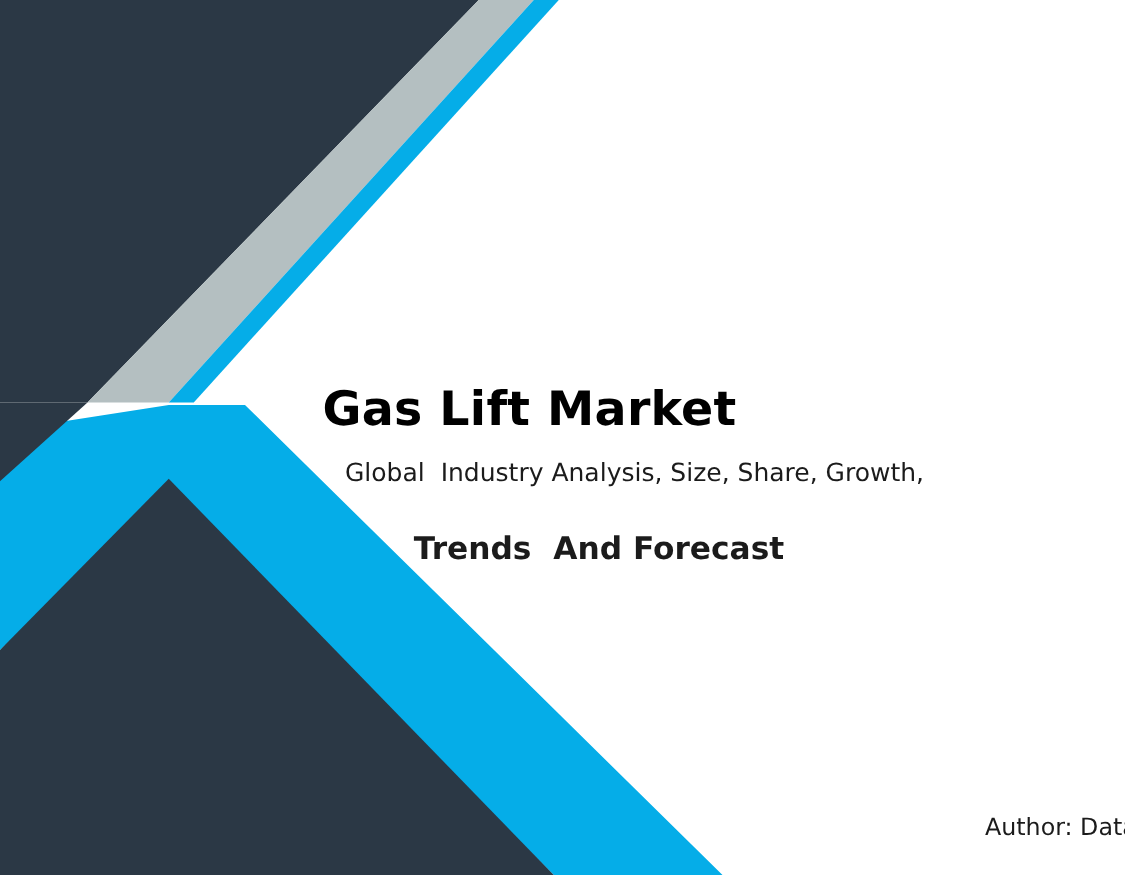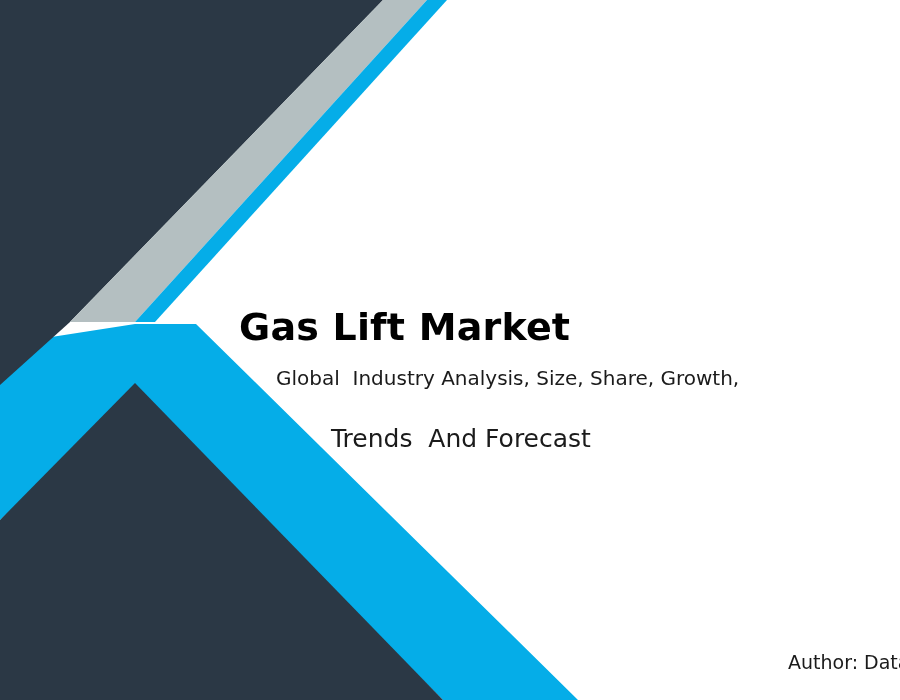--- a/index.html
+++ b/index.html
@@ -27,21 +27,21 @@
   }
   .text-layer {
     position: absolute;
     left: 0;
     top: 0;
     width: 900px;
     height: 700px;
   }
   #title-text {
     position: absolute;
-    left: 239px;
+    left: 258px;
     top: 306px;
     font-size: 38px;
     font-weight: bold;
     color: #000000;
     letter-spacing: 0.2px;
     white-space: pre;
     line-height: 1.15;
   }
   #subtitle-line-1 {
     position: absolute;
@@ -51,21 +51,21 @@
     font-weight: normal;
     color: #1b1b1b;
     white-space: pre;
     line-height: 1.15;
   }
   #subtitle-line-2 {
     position: absolute;
     left: 331px;
     top: 425px;
     font-size: 25px;
-    font-weight: normal;
+    font-weight: bold;
     color: #1b1b1b;
     white-space: pre;
     line-height: 1.15;
   }
   #author-text {
     position: absolute;
     left: 788px;
     top: 652px;
     font-size: 19px;
     font-weight: normal;

